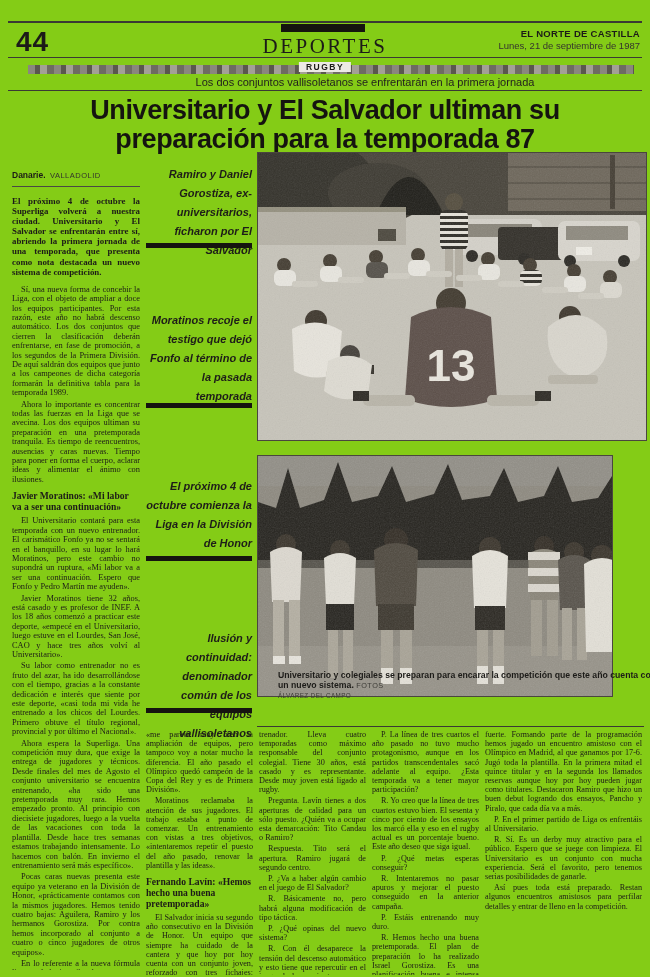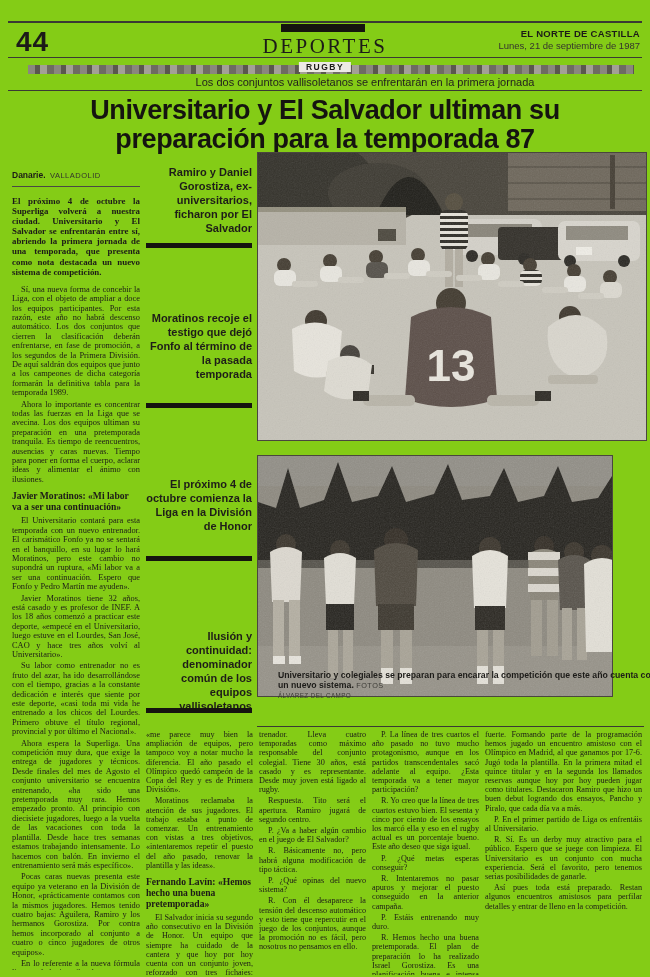--- a/index.html
+++ b/index.html
@@ -43,22 +43,22 @@
       padding-bottom:4px;margin-bottom:9px;}
   .byline .author{font-weight:bold;font-size:8.5px;}
   .byline .loc{font-size:7.5px;letter-spacing:.5px;color:#33322d;}
   .lead{font-weight:bold;font-size:8.9px !important;line-height:10.1px !important;margin-bottom:8px !important;}
   .subhead{font-family:"Liberation Serif",serif;font-weight:bold;font-size:9.6px;
       line-height:11px;margin:6px 0 4px 0;text-align:left;}
 
   
   #quotes{position:absolute;left:146px;top:163px;width:106px;height:552px;}
   .quote{position:absolute;right:0;width:106px;text-align:right;
-      font-family:"Liberation Sans",sans-serif;font-weight:bold;
-      font-size:11px;line-height:14px;color:#1e1d19;}
+      font-family:"Liberation Sans",sans-serif;font-style:italic;font-weight:bold;
+      font-size:11px;line-height:19px;color:#1e1d19;}
   .qbar{position:absolute;right:0;width:106px;height:5px;background:#15140f;}
 
   
   .photo{position:absolute;border:1px solid #4a463e;background:#b9b6ad;}
   #photo-top{left:257px;top:152px;width:388px;height:287px;}
   #photo-bottom{left:257px;top:455px;width:354px;height:240px;}
   .photo svg{display:block;width:100%;height:100%;}
 
   
   .caption{position:absolute;left:257px;width:388px;top:670px;
@@ -316,20 +316,21 @@
 
   <div class="col lower" id="colA">
     <p>«me parece muy bien la ampliación de equipos, pero tampoco voy a notar mucho la diferencia. El año pasado el Olímpico quedó campeón de la Copa del Rey y es de Primera División».</p>
     <p class="ind">Moratinos reclamaba la atención de sus jugadores. El trabajo estaba a punto de comenzar. Un entrenamiento con vistas a tres objetivos, «intentaremos repetir el puesto del año pasado, renovar la plantilla y las ideas».</p>
     <h3 class="subhead">Fernando Lavín: «Hemos hecho una buena pretemporada»</h3>
     <p class="ind">El Salvador inicia su segundo año consecutivo en la División de Honor. Un equipo que siempre ha cuidado de la cantera y que hoy por hoy cuenta con un conjunto joven, reforzado con tres fichajes: Ramiro Romero, Pancho Añíbarro y Daniel Gorostiza. Fernando Lavín es su en-</p>
   </div>
 
   <div class="col lower" id="colB">
     <p>trenador. Lleva cuatro temporadas como máximo responsable del conjunto colegial. Tiene 30 años, está casado y es representante. Desde muy joven está ligado al rugby.</p>
+    <p class="ind">Pregunta. Lavín tienes a dos aperturas de calidad para un sólo puesto. ¿Quién va a ocupar esta demarcación: Tito Candau o Ramiro?</p>
     <p class="ind">Respuesta. Tito será el apertura. Ramiro jugará de segundo centro.</p>
     <p class="ind">P. ¿Va a haber algún cambio en el juego de El Salvador?</p>
     <p class="ind">R. Básicamente no, pero habrá alguna modificación de tipo táctica.</p>
     <p class="ind">P. ¿Qué opinas del nuevo sistema?</p>
     <p class="ind">R. Con él desaparece la tensión del descenso automático y esto tiene que repercutir en el juego de los conjuntos, aunque la promoción no es fácil, pero nosotros no pensamos en ello.</p>
   </div>
 
   <div class="col lower" id="colC">
     <p class="ind">P. La línea de tres cuartos el año pasado no tuvo mucho protagonismo, aunque en los partidos transcendentales sacó adelante al equipo. ¿Esta temporada va a tener mayor participación?</p>
     <p class="ind">R. Yo creo que la línea de tres cuartos estuvo bien. El sesenta y cinco por ciento de los ensayos los marcó ella y eso en el rugby actual es un porcentaje bueno. Este año deseo que siga igual.</p>

